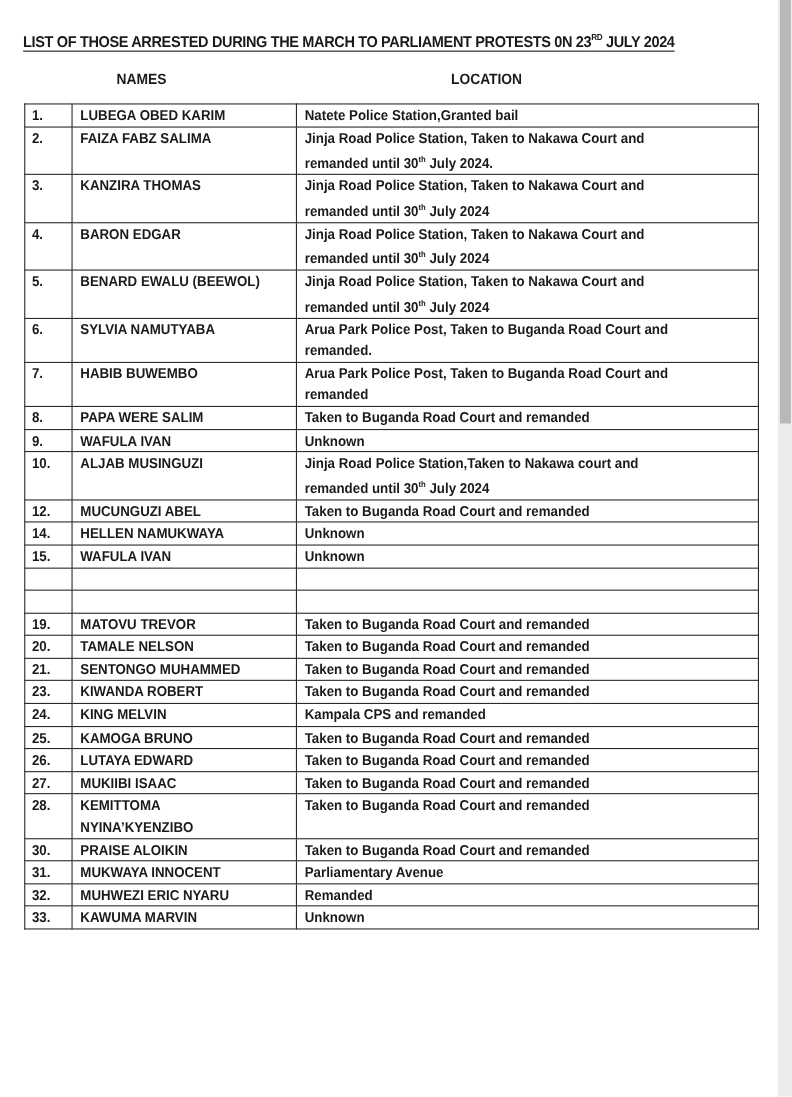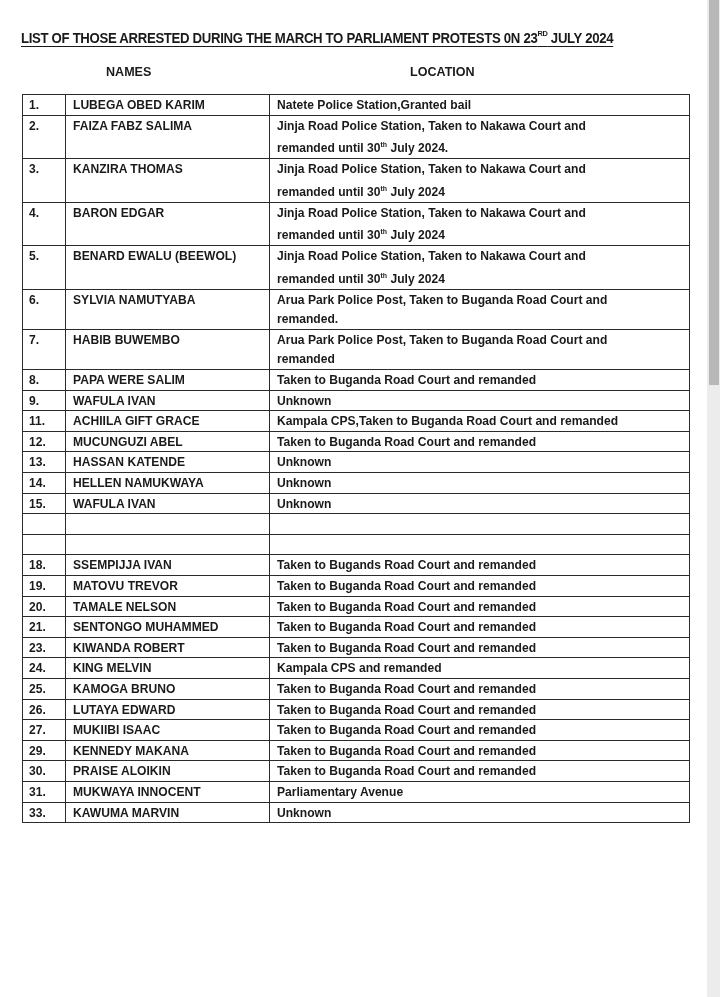--- a/index.html
+++ b/index.html
@@ -89,33 +89,28 @@
         <td class="num"><span class="cell-inner">8.</span></td>
         <td class="name"><span class="cell-inner" style="white-space: pre-line;">PAPA WERE SALIM</span></td>
         <td><span class="cell-inner"><div>Taken to Buganda Road Court and remanded</div></span></td>
       </tr>
       <tr>
         <td class="num"><span class="cell-inner">9.</span></td>
         <td class="name"><span class="cell-inner" style="white-space: pre-line;">WAFULA IVAN</span></td>
         <td><span class="cell-inner"><div>Unknown</div></span></td>
       </tr>
       <tr>
-        <td class="num"><span class="cell-inner">11.</span></td>
-        <td class="name"><span class="cell-inner" style="white-space: pre-line;">ACHIILA GIFT GRACE</span></td>
-        <td><span class="cell-inner"><div>Kampala CPS,Taken to Buganda Road Court and remanded</div></span></td>
+        <td class="num"><span class="cell-inner">10.</span></td>
+        <td class="name"><span class="cell-inner" style="white-space: pre-line;">ALJAB MUSINGUZI</span></td>
+        <td><span class="cell-inner"><div>Jinja Road Police Station,Taken to Nakawa court and</div><div><span>remanded until 30</span><sup>th</sup><span> July 2024</span></div></span></td>
       </tr>
       <tr>
         <td class="num"><span class="cell-inner">12.</span></td>
         <td class="name"><span class="cell-inner" style="white-space: pre-line;">MUCUNGUZI ABEL</span></td>
         <td><span class="cell-inner"><div>Taken to Buganda Road Court and remanded</div></span></td>
-      </tr>
-      <tr>
-        <td class="num"><span class="cell-inner">13.</span></td>
-        <td class="name"><span class="cell-inner" style="white-space: pre-line;">HASSAN KATENDE</span></td>
-        <td><span class="cell-inner"><div>Unknown</div></span></td>
       </tr>
       <tr>
         <td class="num"><span class="cell-inner">14.</span></td>
         <td class="name"><span class="cell-inner" style="white-space: pre-line;">HELLEN NAMUKWAYA</span></td>
         <td><span class="cell-inner"><div>Unknown</div></span></td>
       </tr>
       <tr>
         <td class="num"><span class="cell-inner">15.</span></td>
         <td class="name"><span class="cell-inner" style="white-space: pre-line;">WAFULA IVAN</span></td>
         <td><span class="cell-inner"><div>Unknown</div></span></td>
@@ -124,25 +119,20 @@
         <td class="num"><span class="cell-inner"></span></td>
         <td class="name"><span class="cell-inner" style="white-space: pre-line;"></span></td>
         <td><span class="cell-inner"><div></div></span></td>
       </tr>
       <tr>
         <td class="num"><span class="cell-inner"></span></td>
         <td class="name"><span class="cell-inner" style="white-space: pre-line;"></span></td>
         <td><span class="cell-inner"><div></div></span></td>
       </tr>
       <tr>
-        <td class="num"><span class="cell-inner">18.</span></td>
-        <td class="name"><span class="cell-inner" style="white-space: pre-line;">SSEMPIJJA IVAN</span></td>
-        <td><span class="cell-inner"><div>Taken to Bugands Road Court and remanded</div></span></td>
-      </tr>
-      <tr>
         <td class="num"><span class="cell-inner">19.</span></td>
         <td class="name"><span class="cell-inner" style="white-space: pre-line;">MATOVU TREVOR</span></td>
         <td><span class="cell-inner"><div>Taken to Buganda Road Court and remanded</div></span></td>
       </tr>
       <tr>
         <td class="num"><span class="cell-inner">20.</span></td>
         <td class="name"><span class="cell-inner" style="white-space: pre-line;">TAMALE NELSON</span></td>
         <td><span class="cell-inner"><div>Taken to Buganda Road Court and remanded</div></span></td>
       </tr>
       <tr>
@@ -169,35 +159,41 @@
         <td class="num"><span class="cell-inner">26.</span></td>
         <td class="name"><span class="cell-inner" style="white-space: pre-line;">LUTAYA EDWARD</span></td>
         <td><span class="cell-inner"><div>Taken to Buganda Road Court and remanded</div></span></td>
       </tr>
       <tr>
         <td class="num"><span class="cell-inner">27.</span></td>
         <td class="name"><span class="cell-inner" style="white-space: pre-line;">MUKIIBI ISAAC</span></td>
         <td><span class="cell-inner"><div>Taken to Buganda Road Court and remanded</div></span></td>
       </tr>
       <tr>
-        <td class="num"><span class="cell-inner">29.</span></td>
-        <td class="name"><span class="cell-inner" style="white-space: pre-line;">KENNEDY MAKANA</span></td>
+        <td class="num"><span class="cell-inner">28.</span></td>
+        <td class="name"><span class="cell-inner" style="white-space: pre-line;">KEMITTOMA
+NYINA’KYENZIBO</span></td>
         <td><span class="cell-inner"><div>Taken to Buganda Road Court and remanded</div></span></td>
       </tr>
       <tr>
         <td class="num"><span class="cell-inner">30.</span></td>
         <td class="name"><span class="cell-inner" style="white-space: pre-line;">PRAISE ALOIKIN</span></td>
         <td><span class="cell-inner"><div>Taken to Buganda Road Court and remanded</div></span></td>
       </tr>
       <tr>
         <td class="num"><span class="cell-inner">31.</span></td>
         <td class="name"><span class="cell-inner" style="white-space: pre-line;">MUKWAYA INNOCENT</span></td>
         <td><span class="cell-inner"><div>Parliamentary Avenue</div></span></td>
       </tr>
       <tr>
+        <td class="num"><span class="cell-inner">32.</span></td>
+        <td class="name"><span class="cell-inner" style="white-space: pre-line;">MUHWEZI ERIC NYARU</span></td>
+        <td><span class="cell-inner"><div>Remanded</div></span></td>
+      </tr>
+      <tr>
         <td class="num"><span class="cell-inner">33.</span></td>
         <td class="name"><span class="cell-inner" style="white-space: pre-line;">KAWUMA MARVIN</span></td>
         <td><span class="cell-inner"><div>Unknown</div></span></td>
       </tr>
     </tbody>
 </table>
 
 <div class="scroll-track"></div>
 <div class="scroll-thumb"></div>
 

